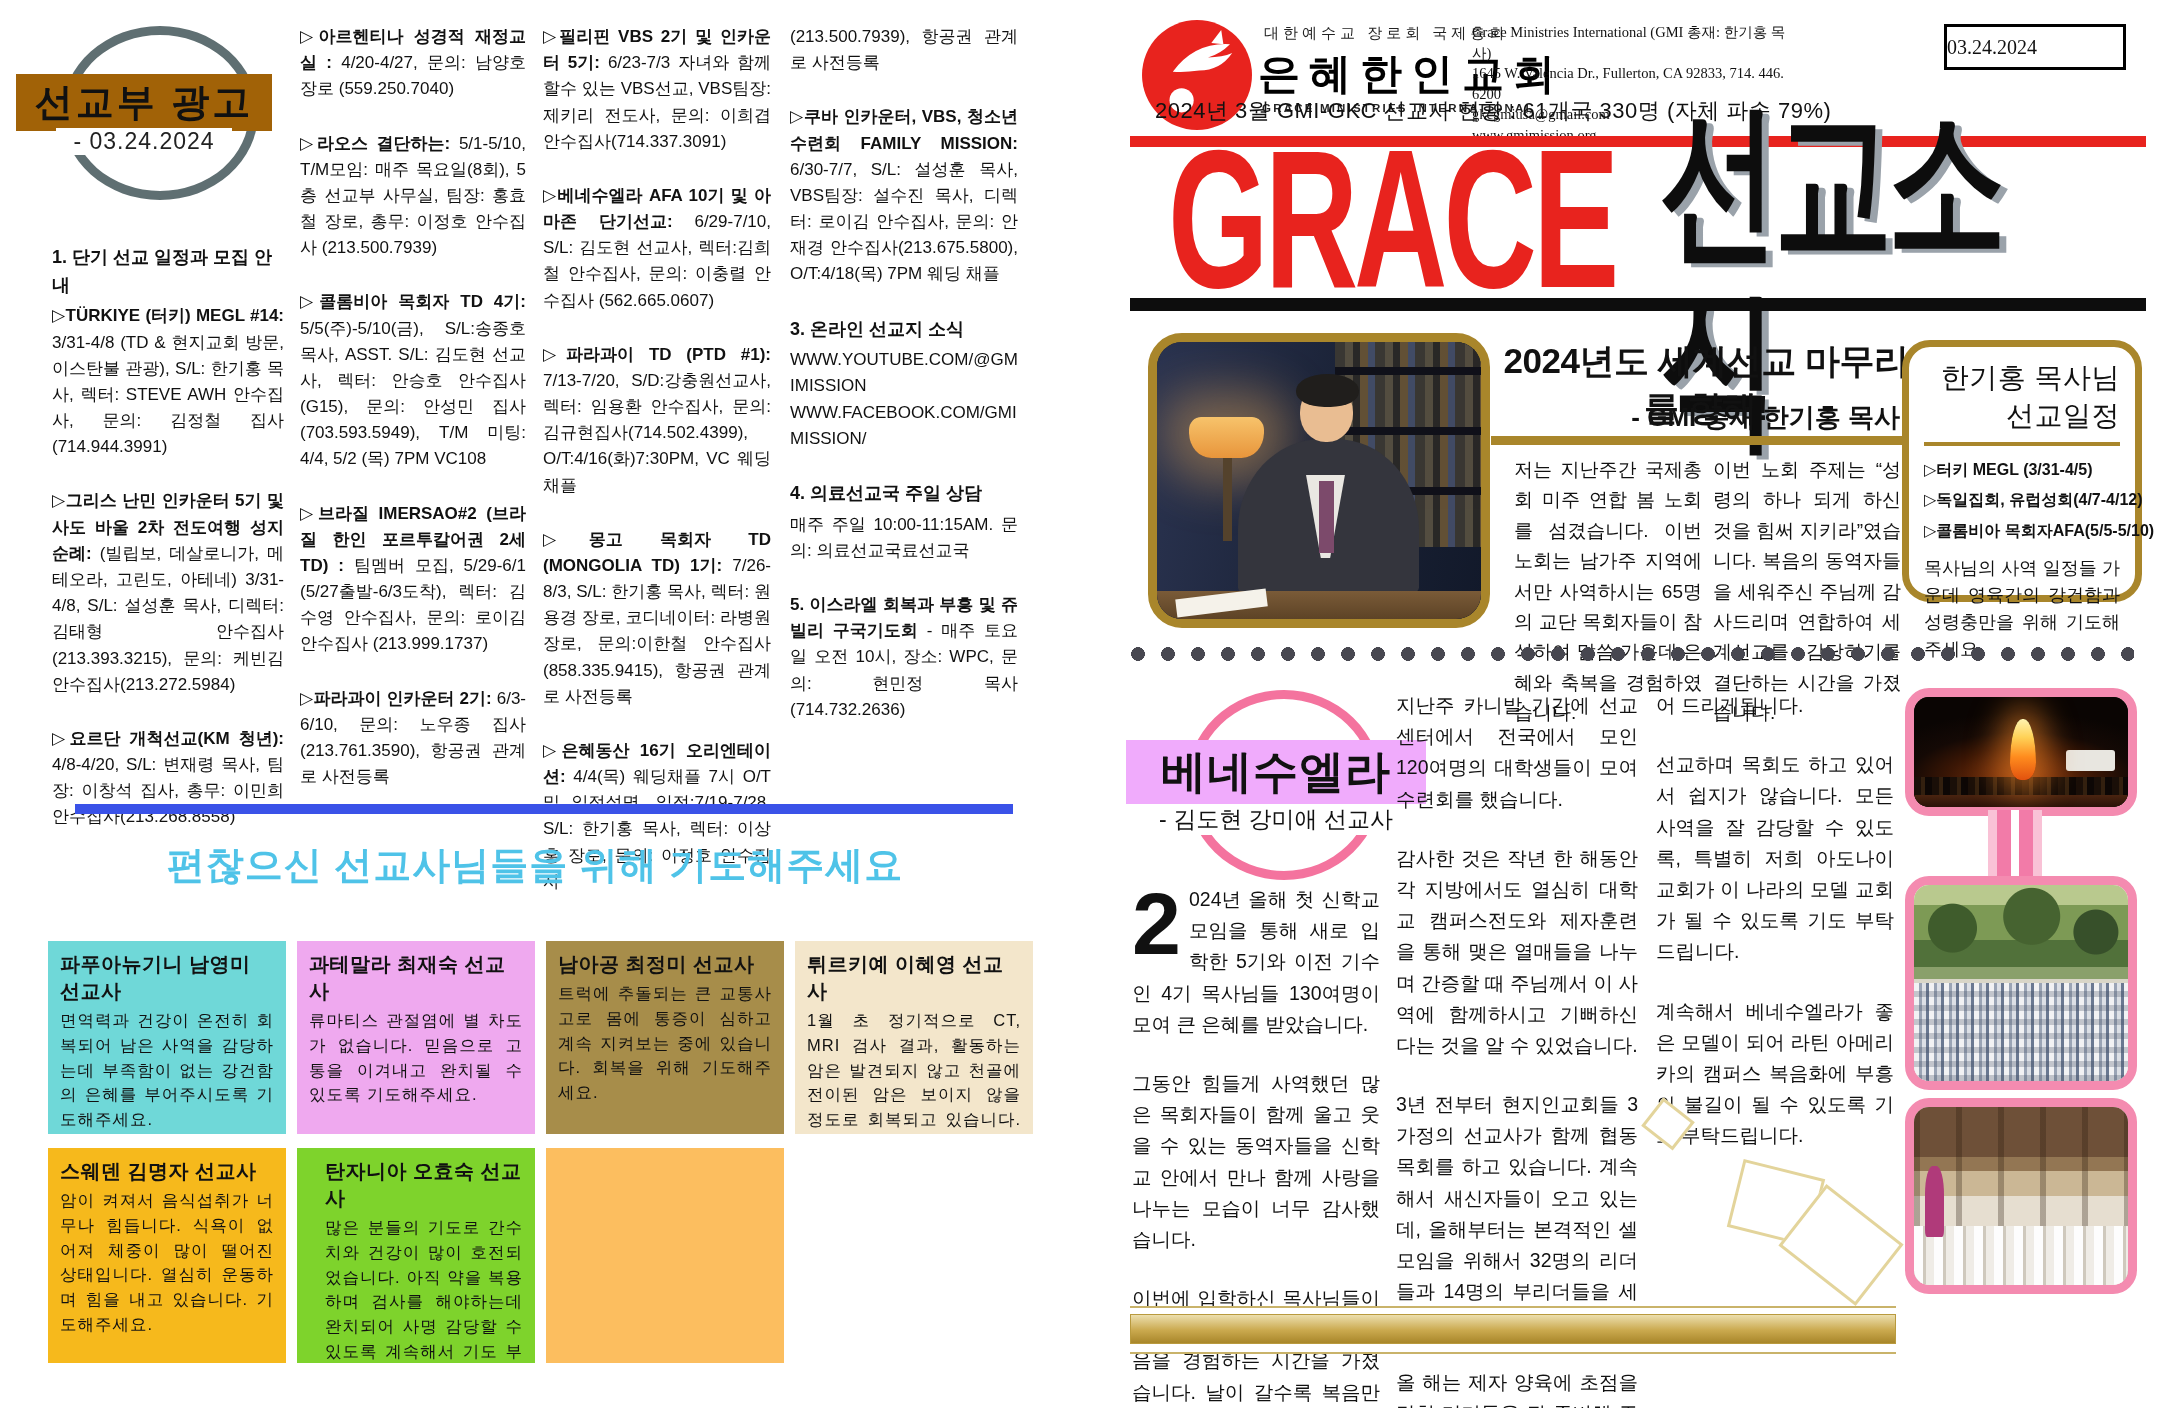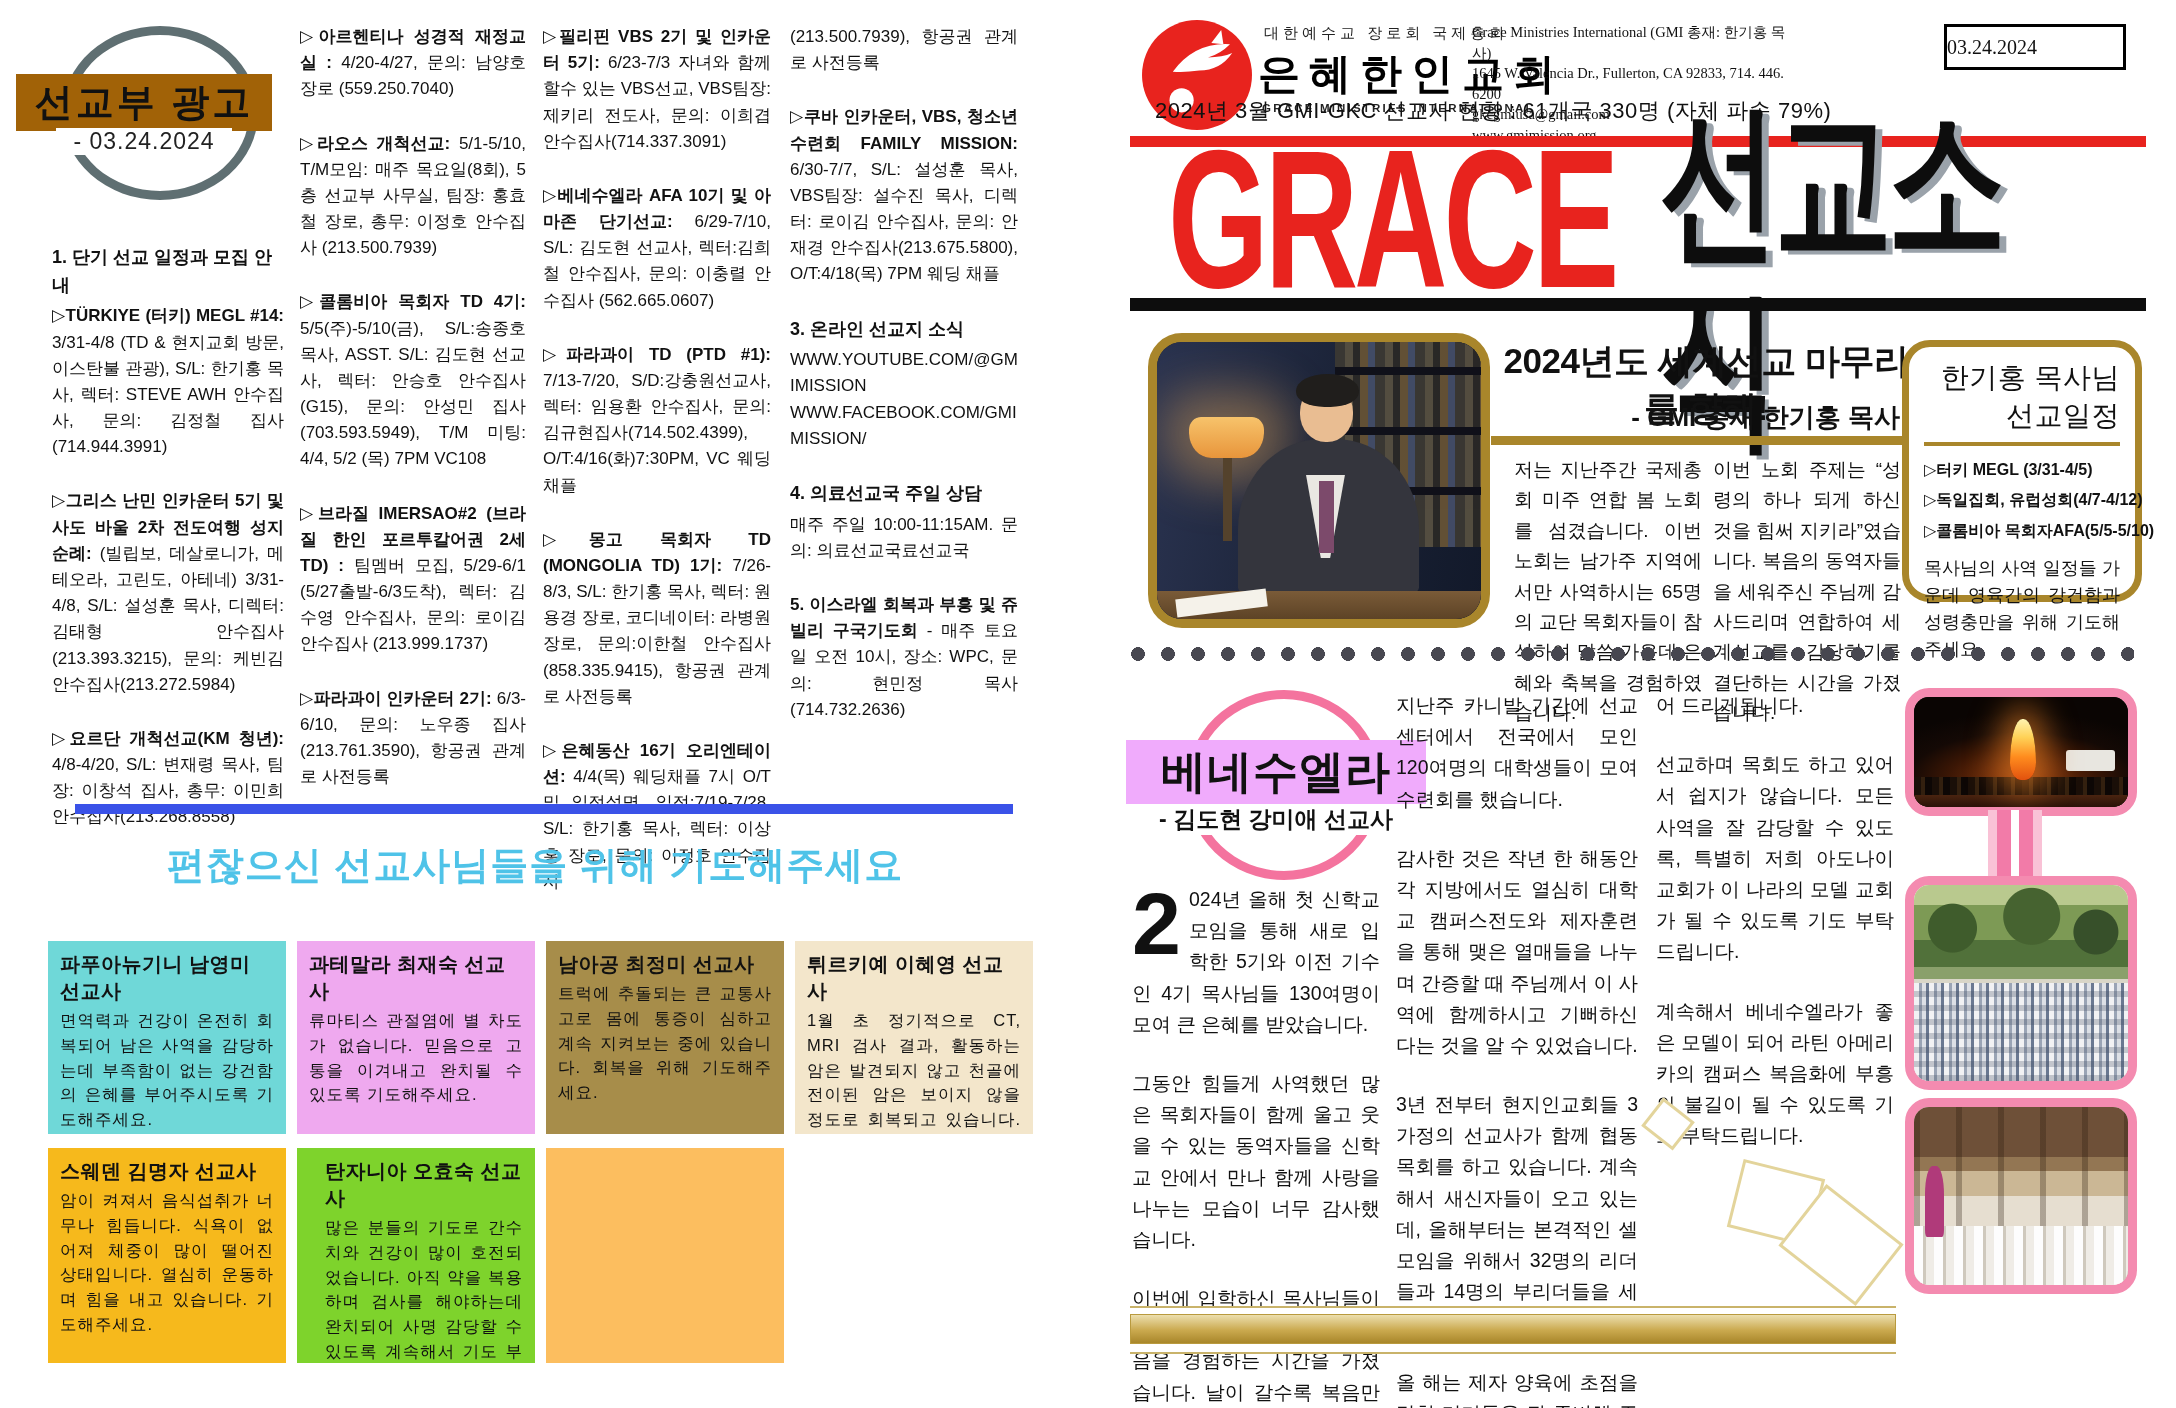--- a/index.html
+++ b/index.html
@@ -60,21 +60,21 @@
   .a1c1{left:1514px;} .a1c2{left:1713px;}
   .schedbox{left:1902px;top:340px;width:240px;height:262px;border:7px solid #a9862b;border-radius:28px;box-sizing:border-box;background:#fff;padding:12px 15px;}
   .sched-title{font-size:28px;font-weight:400;text-align:right;letter-spacing:0.5px;}
   .sched-rule{height:4px;background:#a9862b;margin:7px 0 9px 0;}
   .sched-item{font-size:16px;font-weight:700;line-height:1.9;white-space:nowrap;}
   .sched-note{font-size:18px;line-height:1.5;margin-top:9px;text-align:justify;}
   
   .dotsep{left:1130px;top:646px;width:1004px;height:16px;background:radial-gradient(circle 7px at 8px 8px,#474750 97%,transparent) left center/30px 16px repeat-x;}
   .vstamp-circle{left:1186px;top:690px;width:178px;height:172px;border:9px solid #f4739e;border-radius:50%;}
   .vstamp-title{left:1126px;top:740px;width:300px;background:#f0abfc;text-align:center;font-size:45px;font-weight:900;letter-spacing:1px;padding:2px 0;}
-  .vstamp-byline{left:1138px;top:804px;width:276px;background:#fff;text-align:center;font-size:23px;font-weight:700;}
+  .vstamp-byline{left:1138px;top:804px;width:276px;background:#fff;text-align:center;font-size:23px;font-weight:400;}
   .a2col{width:244px;font-size:19.5px;line-height:1.6;text-align:justify;}
   .a2col p{margin:0 0 28px 0;}
   .a2c1{left:1132px;top:884px;width:248px;}
   .a2c2{left:1396px;top:690px;width:242px;}
   .a2c3{left:1656px;top:690px;width:238px;}
   .dropcap{float:left;font-size:88px;line-height:0.78;font-weight:700;margin:6px 8px 0 0;}
   
   .photo{left:1905px;width:232px;border:9px solid #f48bb0;border-radius:24px;box-sizing:border-box;overflow:hidden;}
   .p1{top:688px;height:128px;}
   .p2{top:876px;height:214px;}
@@ -115,21 +115,21 @@
 
 <div class="abs lcol c1">
   <p class="sect">1. 단기 선교 일정과 모집 안내</p>
   <p class="entry"><b>▷TÜRKIYE (터키) MEGL #14:</b> <span>3/31-4/8 (TD &amp; 현지교회 방문, 이스탄불 관광), S/L: 한기홍 목사, 렉터: STEVE AWH 안수집사, 문의: 김정철 집사 (714.944.3991)</span></p>
   <p class="entry"><b>▷그리스 난민 인카운터 5기 및 사도 바울 2차 전도여행 성지순례:</b> <span>(빌립보, 데살로니가, 메테오라, 고린도, 아테네) 3/31-4/8, S/L: 설성훈 목사, 디렉터: 김태형 안수집사(213.393.3215), 문의: 케빈김 안수집사(213.272.5984)</span></p>
   <p class="entry"><b>▷요르단 개척선교(KM 청년):</b> <span>4/8-4/20, S/L: 변재령 목사, 팀장: 이창석 집사, 총무: 이민희 안수집사(213.268.8558)</span></p>
 </div>
 
 <div class="abs lcol c2">
   <p class="entry"><b>▷아르헨티나 성경적 재정교실 :</b> <span>4/20-4/27, 문의: 남양호 장로 (559.250.7040)</span></p>
-  <p class="entry"><b>▷라오스 개척선교:</b> <span>5/1-5/10, T/M모임: 매주 목요일(8회), 5층 선교부 사무실, 팀장: 홍효철 장로, 총무: 이정호 안수집사 (213.500.7939)</span></p>
+  <p class="entry"><b>▷라오스 결단하는:</b> <span>5/1-5/10, T/M모임: 매주 목요일(8회), 5층 선교부 사무실, 팀장: 홍효철 장로, 총무: 이정호 안수집사 (213.500.7939)</span></p>
   <p class="entry"><b>▷콜롬비아 목회자 TD 4기:</b> <span>5/5(주)-5/10(금), S/L:송종호 목사, ASST. S/L: 김도현 선교사, 렉터: 안승호 안수집사(G15), 문의: 안성민 집사 (703.593.5949), T/M 미팅: 4/4, 5/2 (목) 7PM VC108</span></p>
   <p class="entry"><b>▷브라질 IMERSAO#2 (브라질 한인 포르투칼어권 2세 TD) :</b> <span>팀멤버 모집, 5/29-6/1 (5/27출발-6/3도착), 렉터: 김수영 안수집사, 문의: 로이김 안수집사 (213.999.1737)</span></p>
   <p class="entry"><b>▷파라과이 인카운터 2기:</b> <span>6/3-6/10, 문의: 노우종 집사 (213.761.3590), 항공권 관계로 사전등록</span></p>
 </div>
 
 <div class="abs lcol c3">
   <p class="entry"><b>▷필리핀 VBS 2기 및 인카운터 5기:</b> <span>6/23-7/3 자녀와 함께할수 있는 VBS선교, VBS팀장: 제키리 전도사, 문의: 이희겹 안수집사(714.337.3091)</span></p>
   <p class="entry"><b>▷베네수엘라 AFA 10기 및 아마존 단기선교:</b> <span>6/29-7/10, S/L: 김도현 선교사, 렉터:김희철 안수집사, 문의: 이충렬 안수집사 (562.665.0607)</span></p>
   <p class="entry"><b>▷파라과이 TD (PTD #1):</b> <span>7/13-7/20, S/D:강충원선교사, 렉터: 임용환 안수집사, 문의: 김규현집사(714.502.4399), O/T:4/16(화)7:30PM, VC 웨딩채플</span></p>
   <p class="entry"><b>▷몽고 목회자 TD (MONGOLIA TD) 1기:</b> <span>7/26-8/3, S/L: 한기홍 목사, 렉터: 원용경 장로, 코디네이터: 라병원 장로, 문의:이한철 안수집사(858.335.9415), 항공권 관계로 사전등록</span></p>

